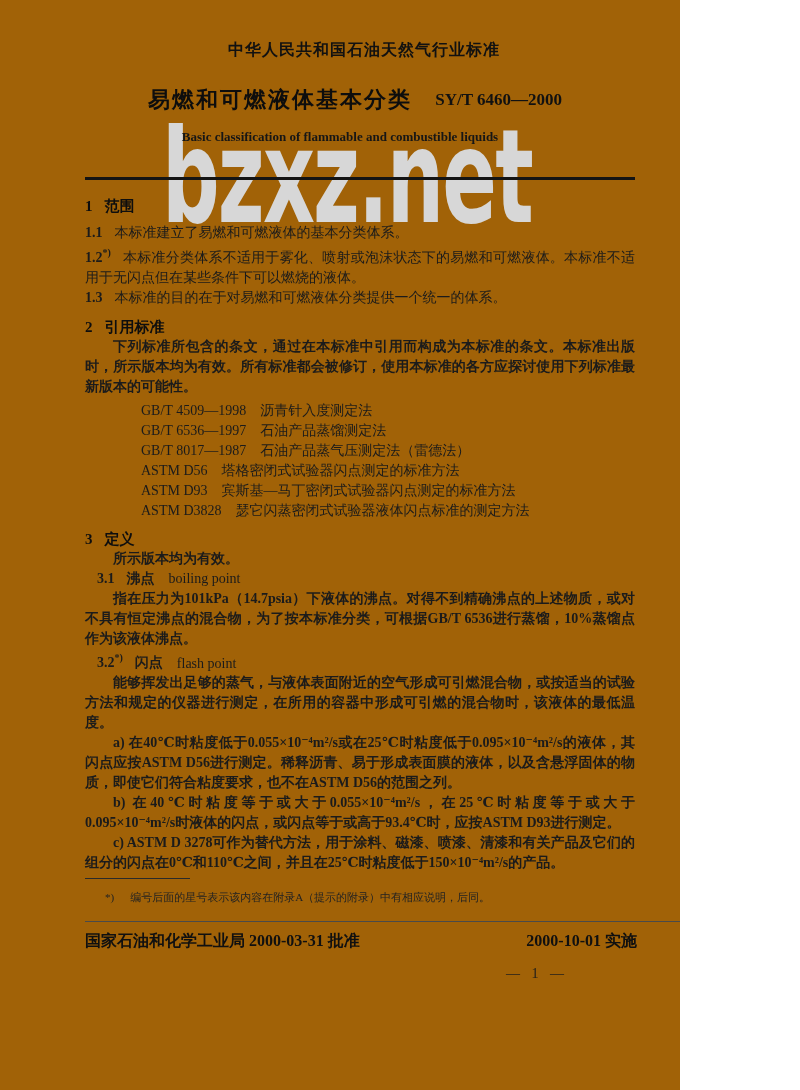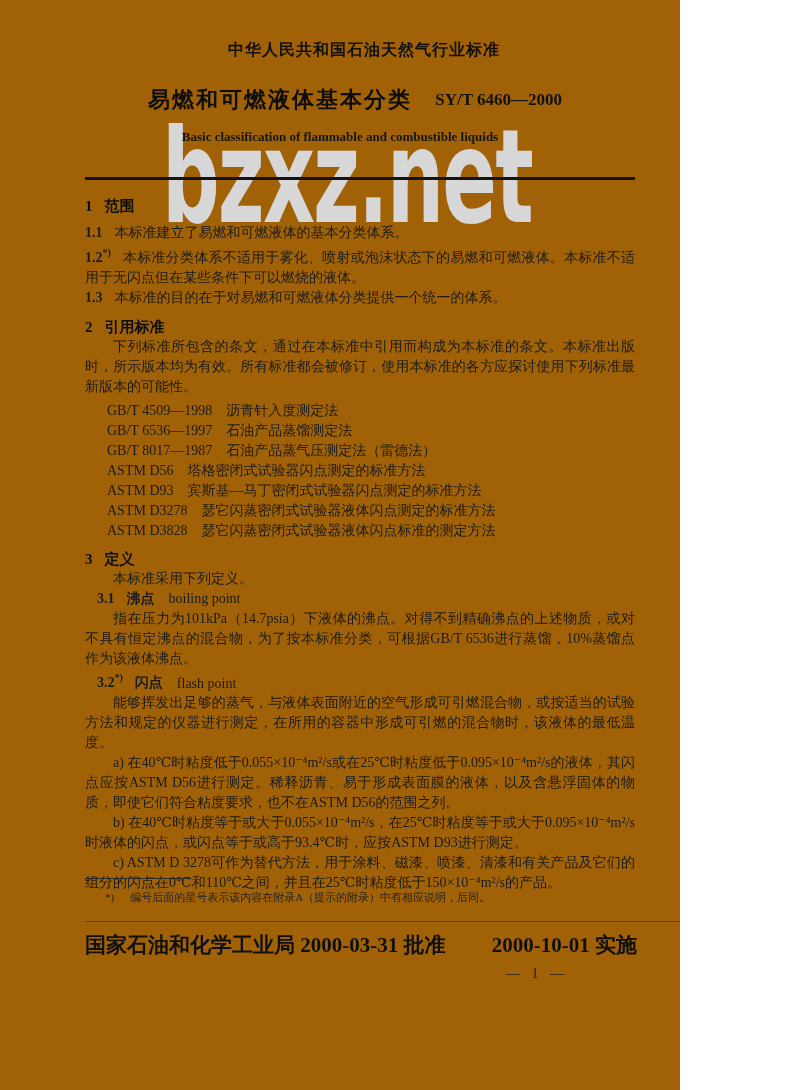--- a/index.html
+++ b/index.html
@@ -79,22 +79,22 @@
     text-align: justify;
   }
   .sec-h { font-size: 15px; font-weight: bold; color: #0e0e0e; }
   .sec-h .num { margin-right: 12px; }
   .h1-gap { margin-top: 16px; font-family: Liberation Serif, serif; }
   .h2-gap { margin-top: 9px; }
   .h3-gap { margin-top: 8px; }
   .clauses { margin-top: 7px; }
   .clause .cnum { font-weight: bold; margin-right: 12px; }
   .clause sup, .def-h sup { font-size: 10px; font-weight: bold; }
-  .indent { text-indent: 2em; }
-  .ref-list { margin-left: 22px; margin-top: 4px; }
+  .indent { text-indent: 2em; font-weight: bold; }
+  .ref-list { margin-left: 56px; margin-top: 4px; }
   .ref-row { line-height: 20px; white-space: nowrap; }
   .ref-row .code { margin-right: 14px; }
   .def-h { font-size: 14px; margin-left: 12px; }
   .def-h .dnum { font-weight: bold; margin-right: 12px; }
   .def-h .term-cn { font-weight: bold; margin-right: 14px; }
   .def-h .term-en { font-weight: normal; }
 
   
   .footnote-rule {
     position: absolute;
@@ -115,21 +115,21 @@
     position: absolute;
     left: 85px; top: 921px;
     width: 672px;
     border-top: 1.5px solid #4a4a4a;
   }
   .footer {
     position: absolute;
     left: 85px; right: 43px; top: 931px;
     display: flex;
     justify-content: space-between;
-    font-size: 21px;
+    font-size: 16px;
     font-weight: bold;
     color: #101010;
   }
   .page-number {
     position: absolute;
     top: 966px;
     right: 112px;
     font-size: 14px;
     letter-spacing: 4px;
     color: #1c1c1c;
@@ -186,31 +186,28 @@
         <div class="ref-row">
           <span class="code">GB/T 8017—1987</span><span>石油产品蒸气压测定法（雷德法）</span>
         </div>
         <div class="ref-row">
           <span class="code">ASTM D56</span><span>塔格密闭式试验器闪点测定的标准方法</span>
         </div>
         <div class="ref-row">
           <span class="code">ASTM D93</span><span>宾斯基—马丁密闭式试验器闪点测定的标准方法</span>
         </div>
         <div class="ref-row">
-          <span class="code">ASTM D3278</span><span>瑟它闪蒸密闭式试验器液体闪点测定的标准方法</span>
-        </div>
-        <div class="ref-row">
           <span class="code">ASTM D3828</span><span>瑟它闪蒸密闭式试验器液体闪点标准的测定方法</span>
         </div>
       </div>
 
       <div class="sec-h h3-gap">
         <span class="num">3</span><span>定义</span>
       </div>
-      <p class="indent">本标准采用下列定义。</p>
+      <p class="indent">所示版本均为有效。</p>
 
       <p class="def-h">
         <span class="dnum">3.1</span><span class="term-cn">沸点</span><span class="term-en">boiling point</span>
       </p>
       <p class="indent">指在压力为101kPa（14.7psia）下液体的沸点。对得不到精确沸点的上述物质，或对不具有恒定沸点的混合物，为了按本标准分类，可根据GB/T 6536进行蒸馏，10%蒸馏点作为该液体沸点。</p>
 
       <p class="def-h">
         <span class="dnum"><span>3.2</span><sup>*)</sup></span><span class="term-cn">闪点</span><span class="term-en">flash point</span>
       </p>
       <p class="indent">能够挥发出足够的蒸气，与液体表面附近的空气形成可引燃混合物，或按适当的试验方法和规定的仪器进行测定，在所用的容器中形成可引燃的混合物时，该液体的最低温度。</p>

